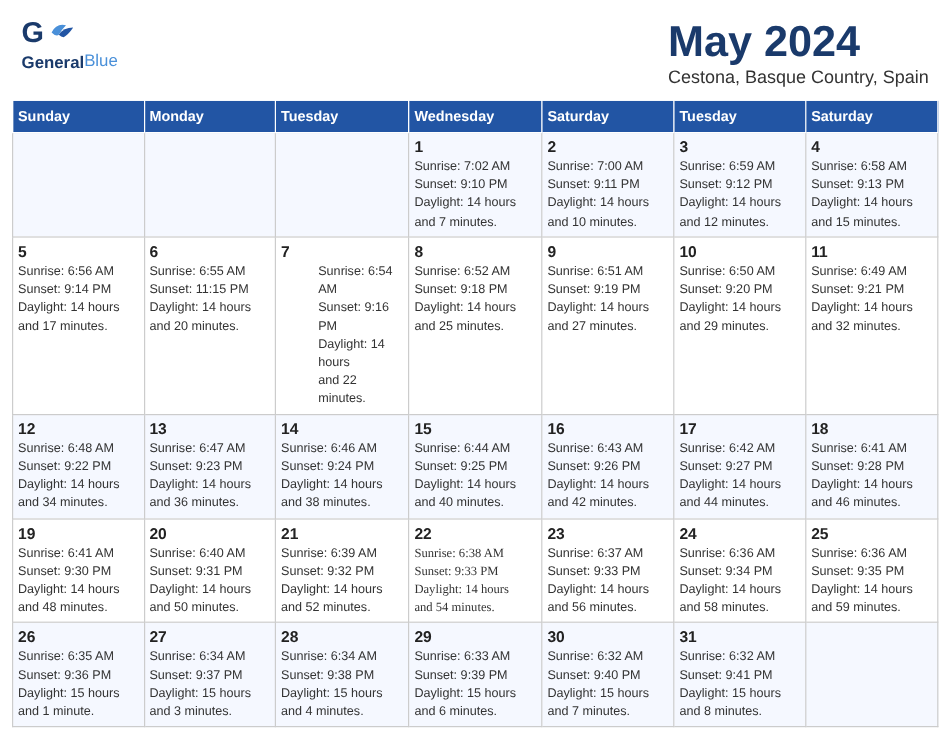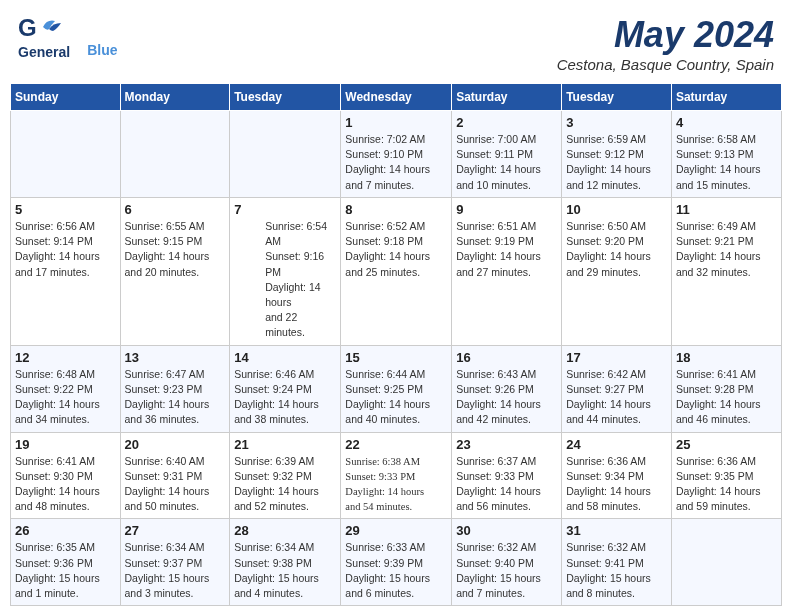--- a/index.html
+++ b/index.html
@@ -11,22 +11,20 @@
       padding: 10px;
     }
     .header {
       display: flex;
       justify-content: space-between;
       align-items: flex-start;
       margin-bottom: 6px;
       padding: 4px 8px;
     }
     .title-area {
-      text-align: right;
-      font-style: italic;
     }
     .month-title {
       font-size: 36px;
       font-weight: bold;
       color: #1a3a6b;
     }
     .location-title {
       font-size: 15px;
       color: #333;
     }
@@ -79,23 +77,22 @@
       color: #1a3a6b;
     }
     .logo-eneral {
       font-size: 14px;
       font-weight: bold;
       color: #1a3a6b;
       margin-top: 2px;
     }
     .logo-blue {
       font-size: 14px;
-      font-weight: bold;
+      font-weight: normal;
       color: #4a90d9;
-      padding-left: 17px;
     }
     .logo-block {
       display: flex;
       flex-direction: column;
     }
     .logo-top {
       display: flex;
       align-items: center;
     }
     .logo-bird-svg {
@@ -175,21 +172,21 @@
         <td>
           <div class="day-number">5</div>
           <div class="day-info" style="white-space: pre-line;">Sunrise: 6:56 AM
 Sunset: 9:14 PM
 Daylight: 14 hours
 and 17 minutes.</div>
         </td>
         <td>
           <div class="day-number">6</div>
           <div class="day-info" style="white-space: pre-line;">Sunrise: 6:55 AM
-Sunset: 9:15 PM
+Sunset: 11:15 PM
 Daylight: 14 hours
 and 20 minutes.</div>
         </td>
         <td>
           <div class="day-number">7</div>
           <div class="day-info" style="white-space: pre-line; margin-left: 31px;">Sunrise: 6:54 AM
 Sunset: 9:16 PM
 Daylight: 14 hours
 and 22 minutes.</div>
         </td>

